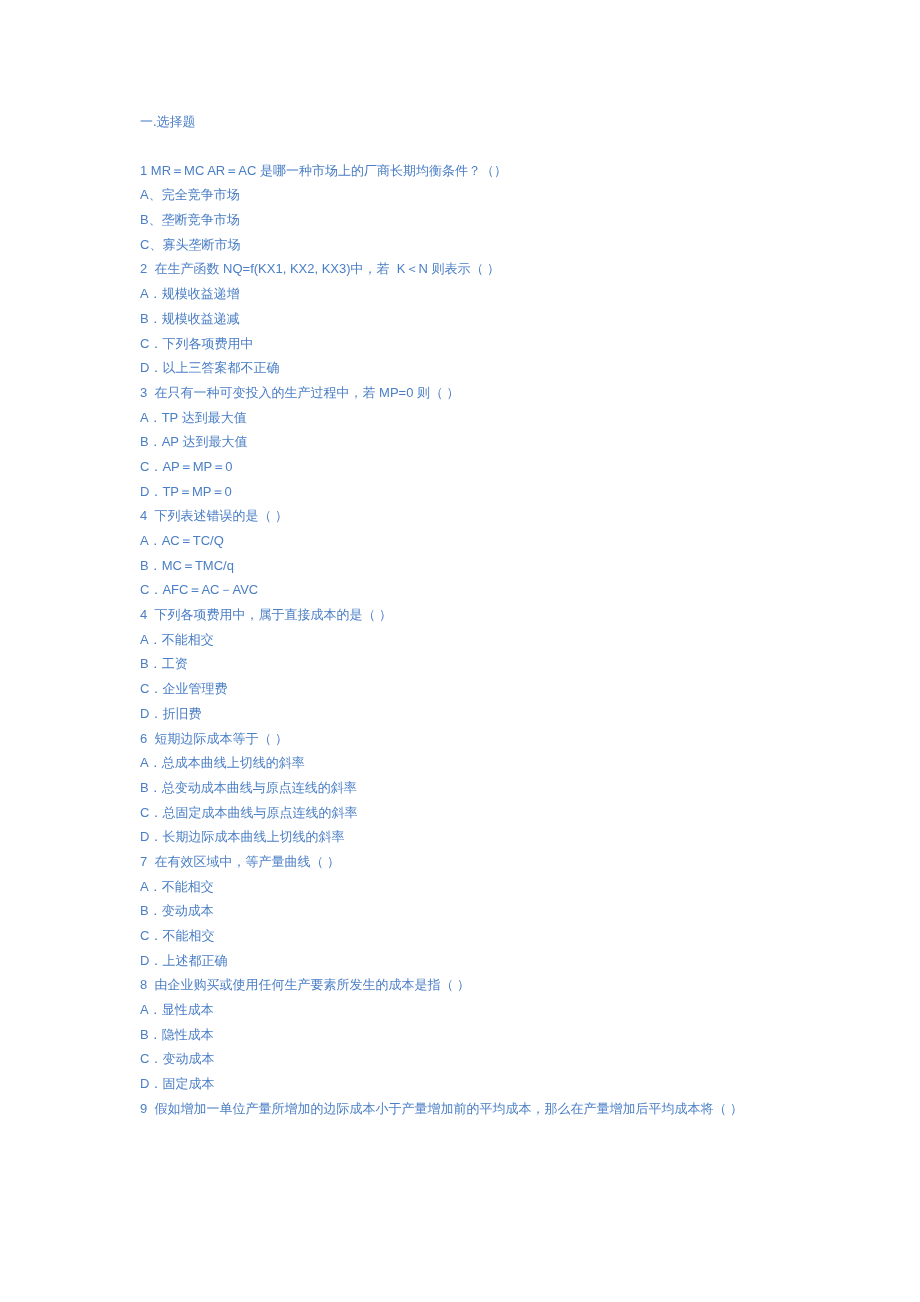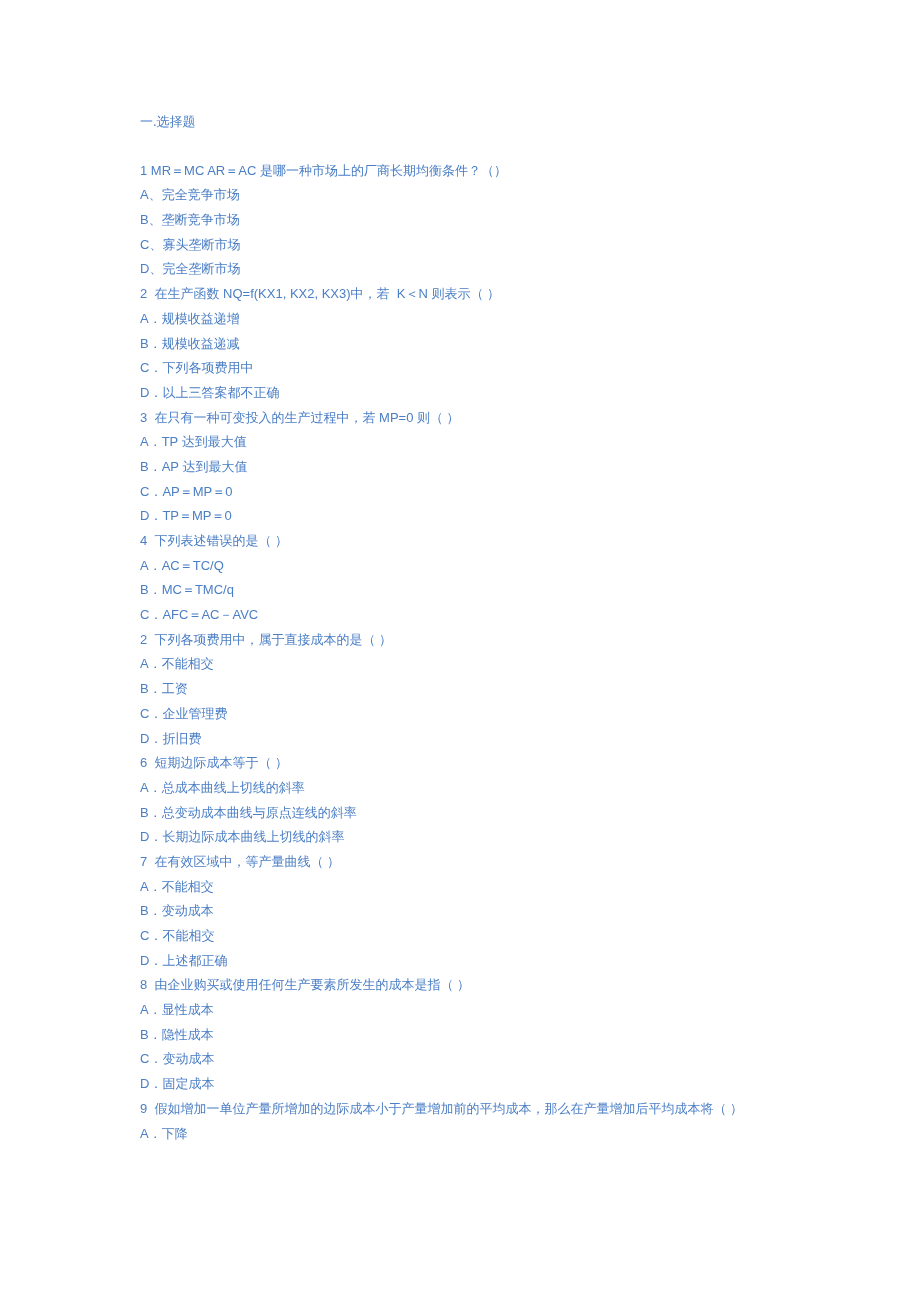--- a/index.html
+++ b/index.html
@@ -27,50 +27,49 @@
 </head>
 <body>
 
 <div class="page">
   <div class="title line">一.选择题</div>
   <div id="content">
       <div class="line">1 MR＝MC AR＝AC 是哪一种市场上的厂商长期均衡条件？（）</div>
       <div class="line">A、完全竞争市场</div>
       <div class="line">B、垄断竞争市场</div>
       <div class="line">C、寡头垄断市场</div>
-      <div class="line">D、完全垄断市场</div>
       <div class="line">2  在生产函数 NQ=f(KX1, KX2, KX3)中，若  K＜N 则表示（ ）</div>
       <div class="line">A．规模收益递增</div>
       <div class="line">B．规模收益递减</div>
       <div class="line">C．下列各项费用中</div>
       <div class="line">D．以上三答案都不正确</div>
       <div class="line">3  在只有一种可变投入的生产过程中，若 MP=0 则（ ）</div>
       <div class="line">A．TP 达到最大值</div>
       <div class="line">B．AP 达到最大值</div>
       <div class="line">C．AP＝MP＝0</div>
       <div class="line">D．TP＝MP＝0</div>
       <div class="line">4  下列表述错误的是（ ）</div>
       <div class="line">A．AC＝TC/Q</div>
       <div class="line">B．MC＝TMC/q</div>
       <div class="line">C．AFC＝AC－AVC</div>
-      <div class="line">2  下列各项费用中，属于直接成本的是（ ）</div>
+      <div class="line">4  下列各项费用中，属于直接成本的是（ ）</div>
       <div class="line">A．不能相交</div>
       <div class="line">B．工资</div>
       <div class="line">C．企业管理费</div>
       <div class="line">D．折旧费</div>
       <div class="line">6  短期边际成本等于（ ）</div>
       <div class="line">A．总成本曲线上切线的斜率</div>
       <div class="line">B．总变动成本曲线与原点连线的斜率</div>
+      <div class="line">C．总固定成本曲线与原点连线的斜率</div>
       <div class="line">D．长期边际成本曲线上切线的斜率</div>
       <div class="line">7  在有效区域中，等产量曲线（ ）</div>
       <div class="line">A．不能相交</div>
       <div class="line">B．变动成本</div>
       <div class="line">C．不能相交</div>
       <div class="line">D．上述都正确</div>
       <div class="line">8  由企业购买或使用任何生产要素所发生的成本是指（ ）</div>
       <div class="line">A．显性成本</div>
       <div class="line">B．隐性成本</div>
       <div class="line">C．变动成本</div>
       <div class="line">D．固定成本</div>
       <div class="line">9  假如增加一单位产量所增加的边际成本小于产量增加前的平均成本，那么在产量增加后平均成本将（ ）</div>
-      <div class="line">A．下降</div>
     </div>
 </div>
 
 </body></html>

